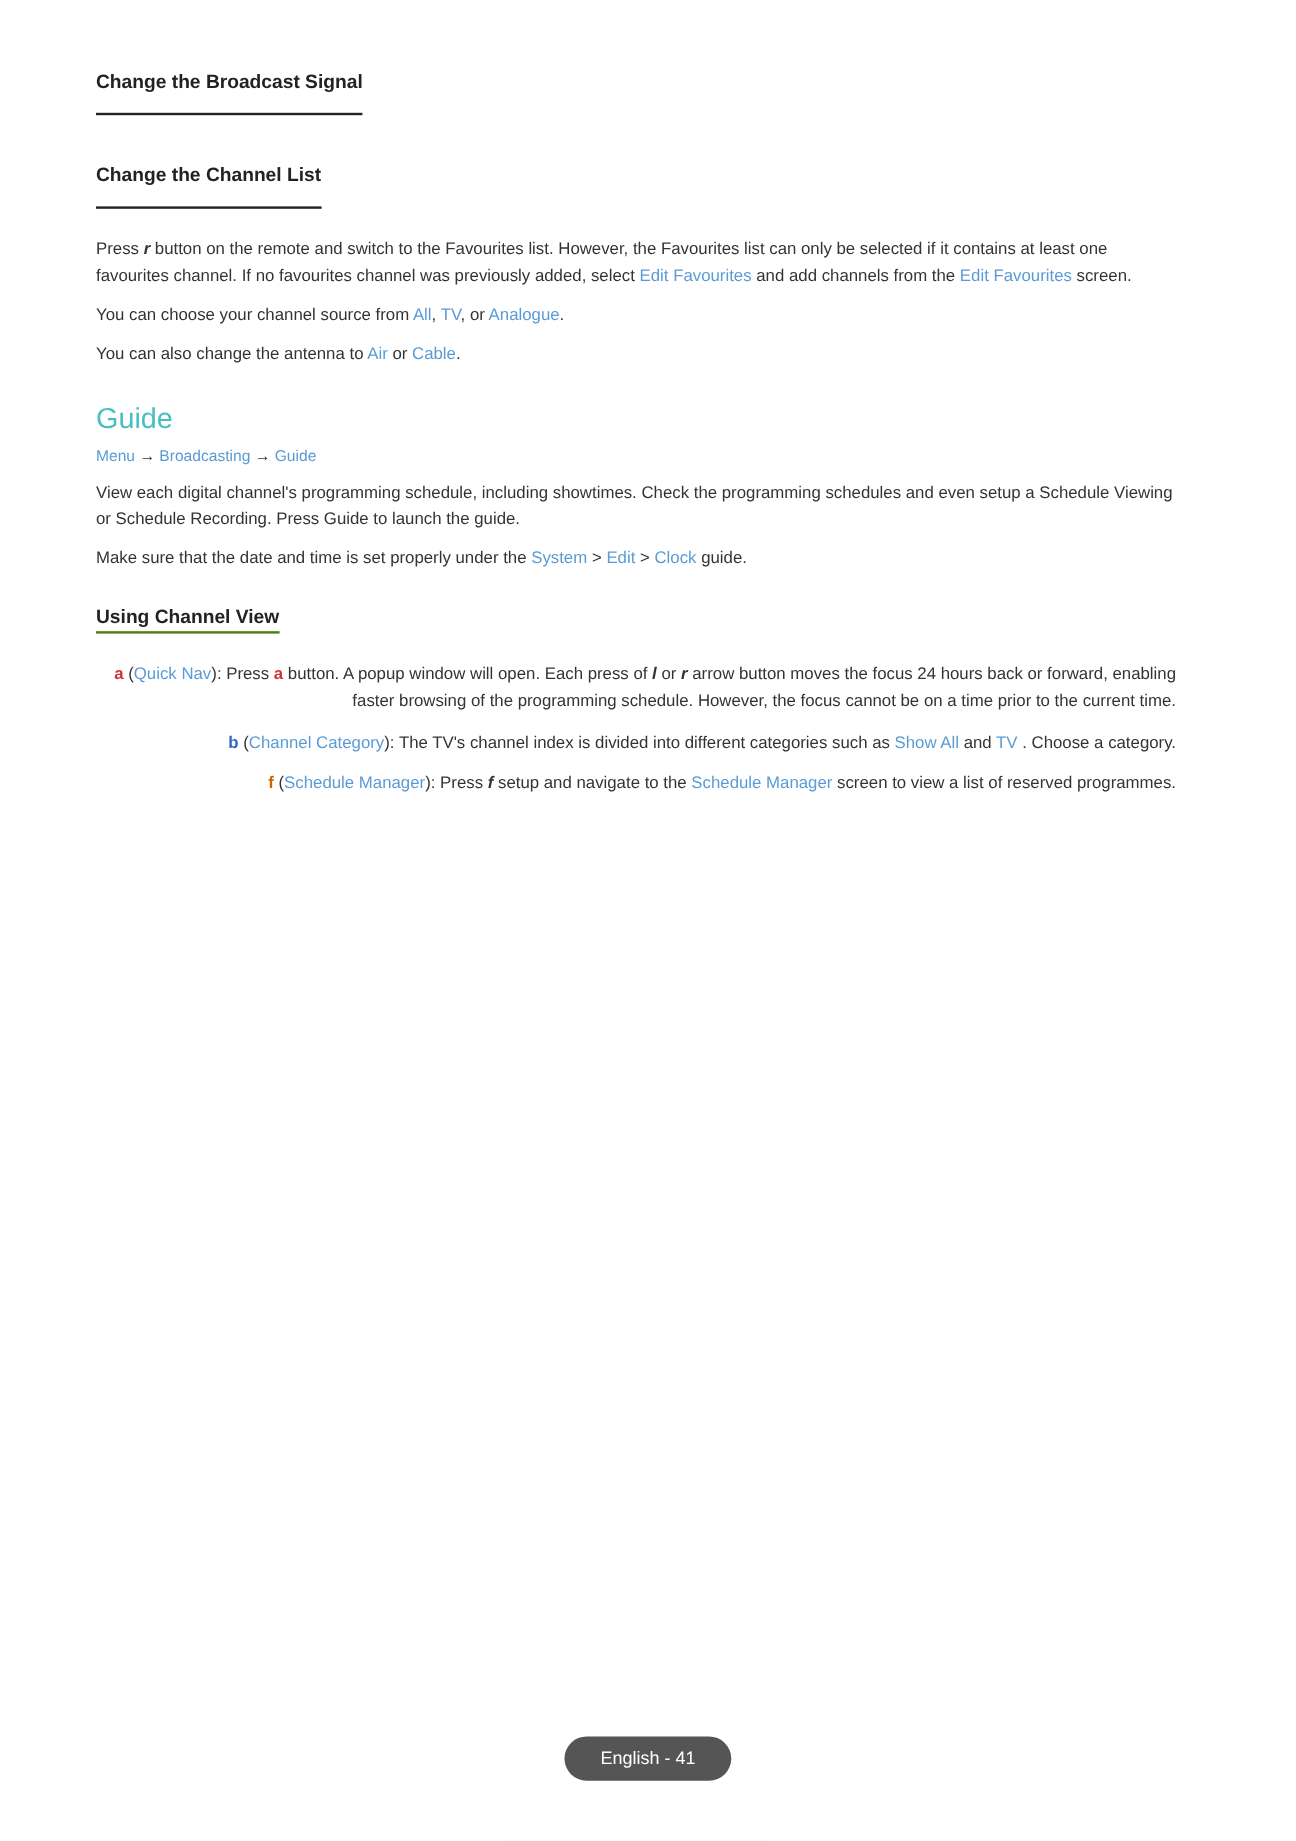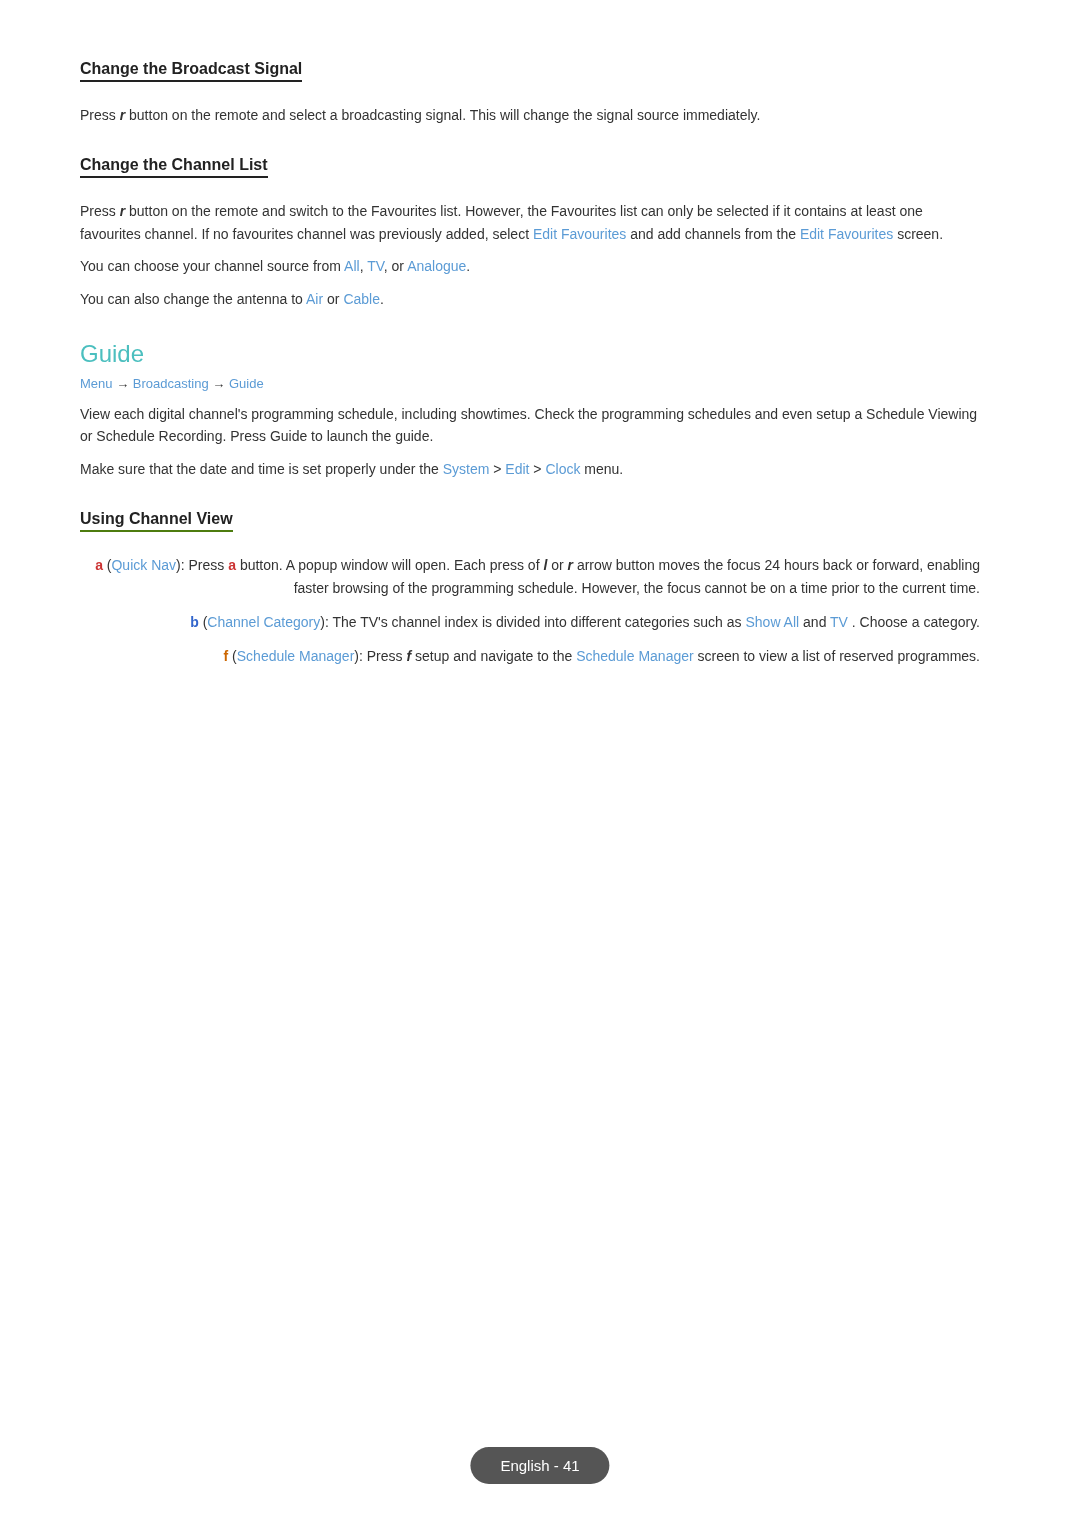--- a/index.html
+++ b/index.html
@@ -29,21 +29,21 @@
       max-width: 900px;
     }
 
     
     .section-heading {
       font-size: 16px;
       font-weight: bold;
       color: #222222;
       border-bottom: 2px solid #222222;
       display: inline-block;
-      padding-bottom: 2px;
+      padding-bottom: 16px;
       margin-bottom: 12px;
     }
 
     .body-text {
       font-size: 14px;
       color: #333333;
       line-height: 1.6;
       margin-bottom: 10px;
     }
 
@@ -132,23 +132,20 @@
   </style>
 </head>
 <body>
 
 <div class="page-container">
   <div class="content-area">
 
     <div class="section-block">
       <div class="section-heading">Change the Broadcast Signal</div>
       <div class="divider-space" style="margin-bottom:10px;"></div>
-      <p class="body-text">
-        <span>Press </span><span class="inline-key">r</span><span> button on the remote and select a broadcasting signal. This will change the signal source immediately.</span>
-      </p>
     </div>
 
     <div class="section-block">
       <div class="section-heading">Change the Channel List</div>
       <div style="margin-bottom:10px;"></div>
       <p class="body-text">
         <span>Press </span><span class="inline-key">r</span><span> button on the remote and switch to the Favourites list. However, the Favourites list can only be selected if it contains at least one favourites channel. If no favourites channel was previously added, select </span><a class="link-text">Edit Favourites</a><span> and add channels from the </span><a class="link-text">Edit Favourites</a><span> screen.</span>
       </p>
       <p class="body-text">
         <span>You can choose your channel source from </span><a class="link-text">All</a><span>, </span><a class="link-text">TV</a><span>, or </span><a class="link-text">Analogue</a><span>.</span>
@@ -162,21 +159,21 @@
       <h2 class="guide-heading">Guide</h2>
       <div class="breadcrumb-line">
         <a class="link-text">Menu</a>
         <span class="breadcrumb-separator"> → </span>
         <a class="link-text">Broadcasting</a>
         <span class="breadcrumb-separator"> → </span>
         <a class="link-text">Guide</a>
       </div>
       <p class="body-text">View each digital channel's programming schedule, including showtimes. Check the programming schedules and even setup a Schedule Viewing or Schedule Recording. Press Guide to launch the guide.</p>
       <p class="body-text">
-        <span>Make sure that the date and time is set properly under the </span><a class="link-text">System</a><span> &gt; </span><a class="link-text">Edit</a><span> &gt; </span><a class="link-text">Clock</a><span> menu.</span>
+        <span>Make sure that the date and time is set properly under the </span><a class="link-text">System</a><span> &gt; </span><a class="link-text">Edit</a><span> &gt; </span><a class="link-text">Clock</a><span> guide.</span>
       </p>
     </div>
 
     <div class="section-block">
       <div class="subsection-heading">Using Channel View</div>
       <div style="margin-bottom:10px;"></div>
 
       
       <div class="bullet-block">
         <p class="body-text">

